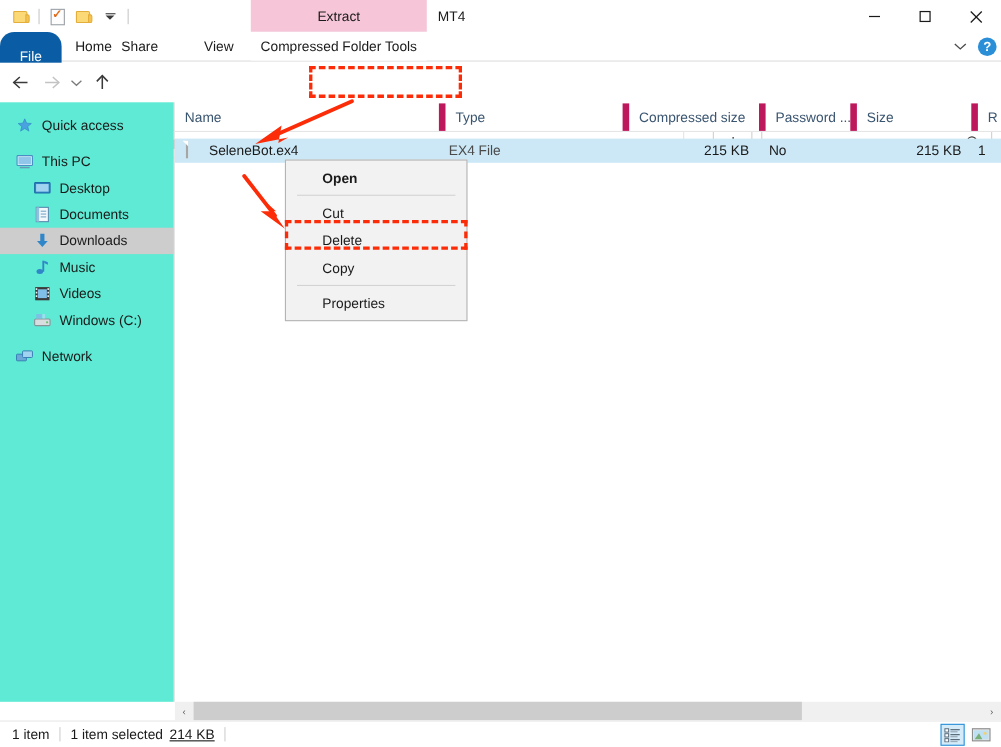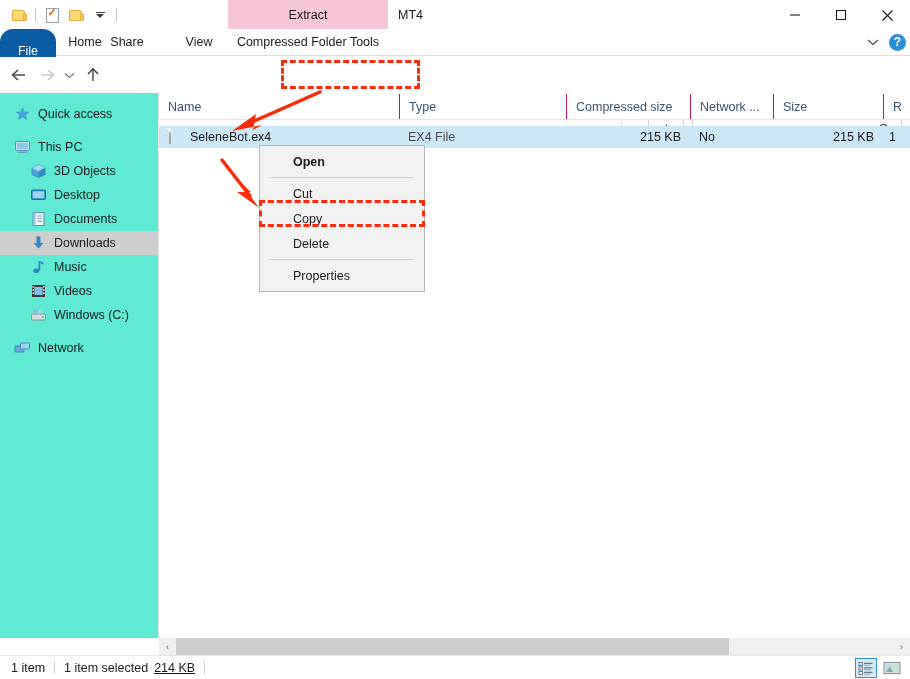--- a/index.html
+++ b/index.html
@@ -329,21 +329,21 @@
     border-bottom: 1px solid #e5e5e5;
     box-sizing: border-box;
   }
   .col {
     position: absolute;
     top: 0; height: 25px;
     display: flex;
     align-items: center;
     font-size: 12.5px;
     color: #3a5570;
-    border-left: 1px solid #be185d;
+    border-left: 6px solid #be185d;
     padding-left: 9px;
     box-sizing: border-box;
     white-space: nowrap;
   }
   .col:first-child { border-left: none; }
 
   .filerow {
     position: absolute;
     left: 159px; top: 126px;
     width: 751px; height: 22px;
@@ -632,30 +632,20 @@
     <span class="sb-ico">
       <svg width="17" height="16" viewBox="0 0 17 16">
         <rect x="1.5" y="2.5" width="14" height="9" rx="0.8" fill="#d8edfb" stroke="#4a8fc4" stroke-width="1"></rect>
         <rect x="2.8" y="3.8" width="11.4" height="6.4" fill="#8fc6ea"></rect>
         <rect x="4" y="12.6" width="9" height="1.4" fill="#6a98b8"></rect>
       </svg>
     </span>
     <span>This PC</span>
   </div>
 
-  <div class="sb-item indent">
-    <span class="sb-ico">
-      <svg width="17" height="16" viewBox="0 0 17 16">
-        <polygon points="8.5,1.5 15,5 15,11.5 8.5,14.5 2,11.5 2,5" fill="#4aa3d8" stroke="#2a7fb5" stroke-width="0.7"></polygon>
-        <polygon points="8.5,1.5 15,5 8.5,8.3 2,5" fill="#a8dbf2"></polygon>
-        <polygon points="8.5,8.3 15,5 15,11.5 8.5,14.5" fill="#2f8cc4"></polygon>
-      </svg>
-    </span>
-    <span>3D Objects</span>
-  </div>
 
   <div class="sb-item indent">
     <span class="sb-ico">
       <svg width="17" height="16" viewBox="0 0 17 16">
         <rect x="1.5" y="3" width="14" height="9.5" rx="0.8" fill="#2f86c8" stroke="#1f6ba8" stroke-width="1"></rect>
         <rect x="2.8" y="4.3" width="11.4" height="6.9" fill="#9fd3f0"></rect>
       </svg>
     </span>
     <span>Desktop</span>
   </div>
@@ -735,43 +725,43 @@
     <span>Network</span>
   </div>
 </div>
 
 <div class="divider-v"></div>
 
 <div class="listhead">
   <div class="col" style="left:0px;width:240px;">Name</div>
   <div class="col" style="left:240px;width:167px;">Type</div>
   <div class="col" style="left:407px;width:124px;">Compressed size</div>
-  <div class="col" style="left:531px;width:83px;">Network ...</div>
+  <div class="col" style="left:531px;width:83px;">Password ...</div>
   <div class="col" style="left:614px;width:110px;">Size</div>
   <div class="col" style="left:724px;width:27px;">R</div>
 </div>
 
 <div class="filerow">
   <span style="position:absolute;left:10px;top:3px;">
     <span class="file-ico"></span>
   </span>
   <span class="cell" style="left:31px;">SeleneBot.ex4</span>
   <span class="cell" style="left:249px;color:#4a4a4a;">EX4 File</span>
   <span class="cell num" style="left:407px;width:115px;text-align:right;">215 KB</span>
   <span class="cell" style="left:540px;">No</span>
   <span class="cell num" style="left:614px;width:101px;text-align:right;">215 KB</span>
   <span class="cell" style="left:730px;">1</span>
 </div>
 
 <div class="ctxmenu">
   <div class="ctx-item bold">Open</div>
   <div class="ctx-sep"></div>
   <div class="ctx-item">Cut</div>
+  <div class="ctx-item">Delete</div>
   <div class="ctx-item">Copy</div>
-  <div class="ctx-item">Delete</div>
   <div class="ctx-sep"></div>
   <div class="ctx-item">Properties</div>
 </div>
 
 <svg class="anno-svg">
 
   <line x1="320" y1="92" x2="252" y2="122" stroke="#fb2c07" stroke-width="3.5" stroke-linecap="round"></line>
   <polygon points="232,131 256,114 253,130 262,125" fill="#fb2c07"></polygon>
 
   <line x1="222" y1="160" x2="250" y2="196" stroke="#fb2c07" stroke-width="3.5" stroke-linecap="round"></line>

